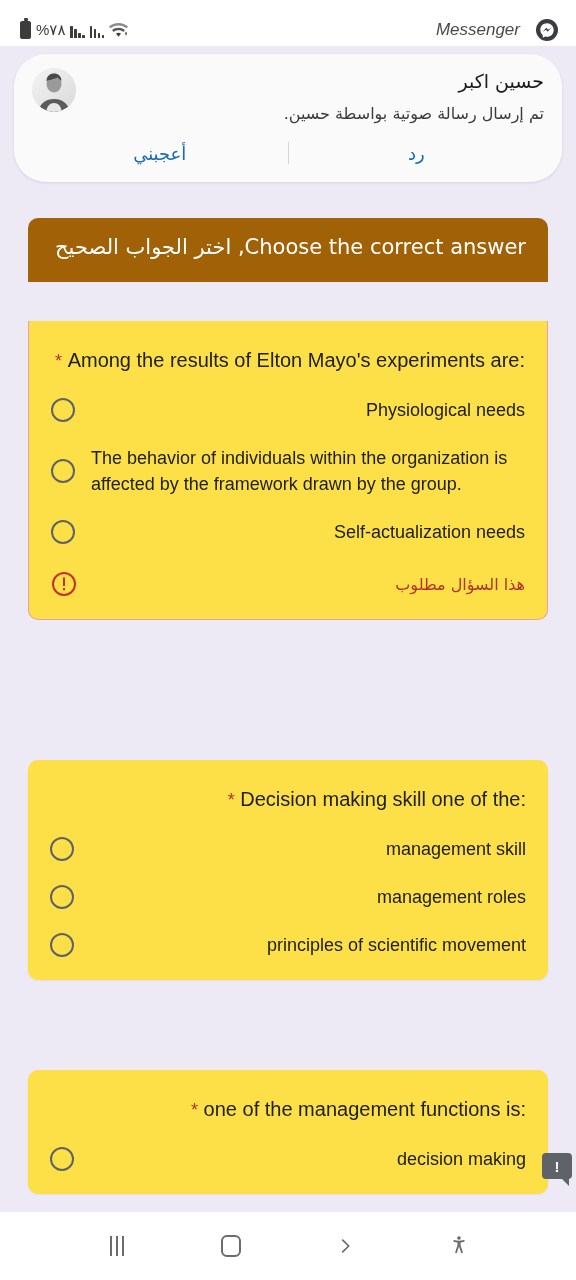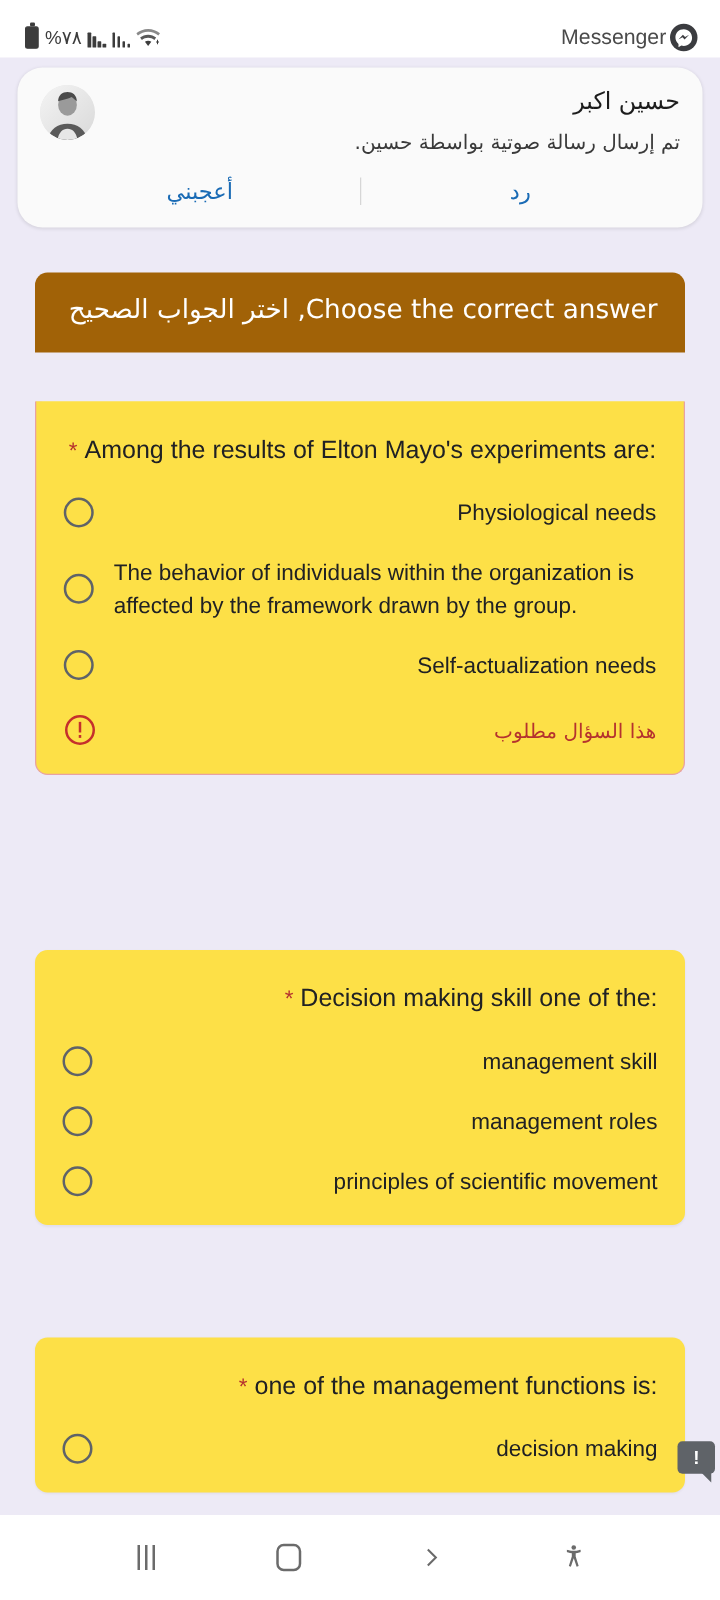--- a/index.html
+++ b/index.html
@@ -65,21 +65,22 @@
   .bars-icon i { width: 2.5px; background: #3c3c3c; display: block; border-radius: 0.5px; }
   .bars-icon i:nth-child(1) { height: 12px; }
   .bars-icon i:nth-child(2) { height: 9px; }
   .bars-icon i:nth-child(3) { height: 5px; }
   .bars-icon i:nth-child(4) { height: 2.5px; }
   .wifi-icon { width: 19px; height: 16px; position: relative; color: #3c3c3c; }
 
   .status-right {
     display: flex;
     align-items: center;
-    gap: 3px;
+    gap: 16px;
+    font-style: italic;
   }
   .status-app-label {
     font-size: 17px;
     color: #4a4a4a;
   }
   .messenger-icon {
     width: 22px;
     height: 22px;
     border-radius: 50%;
     background: #3b3c40;
@@ -99,21 +100,21 @@
     overflow: hidden;
   }
 
   
   .notif-card {
     position: absolute;
     top: 8px;
     left: 14px;
     right: 14px;
     background: #fafafa;
-    border-radius: 20px;
+    border-radius: 32px;
     box-shadow: 0 1px 3px rgba(0,0,0,0.10);
     padding: 14px 18px 8px 18px;
   }
   .notif-top {
     display: flex;
     flex-direction: row-reverse;
     align-items: flex-start;
     gap: 14px;
   }
   .notif-avatar {

